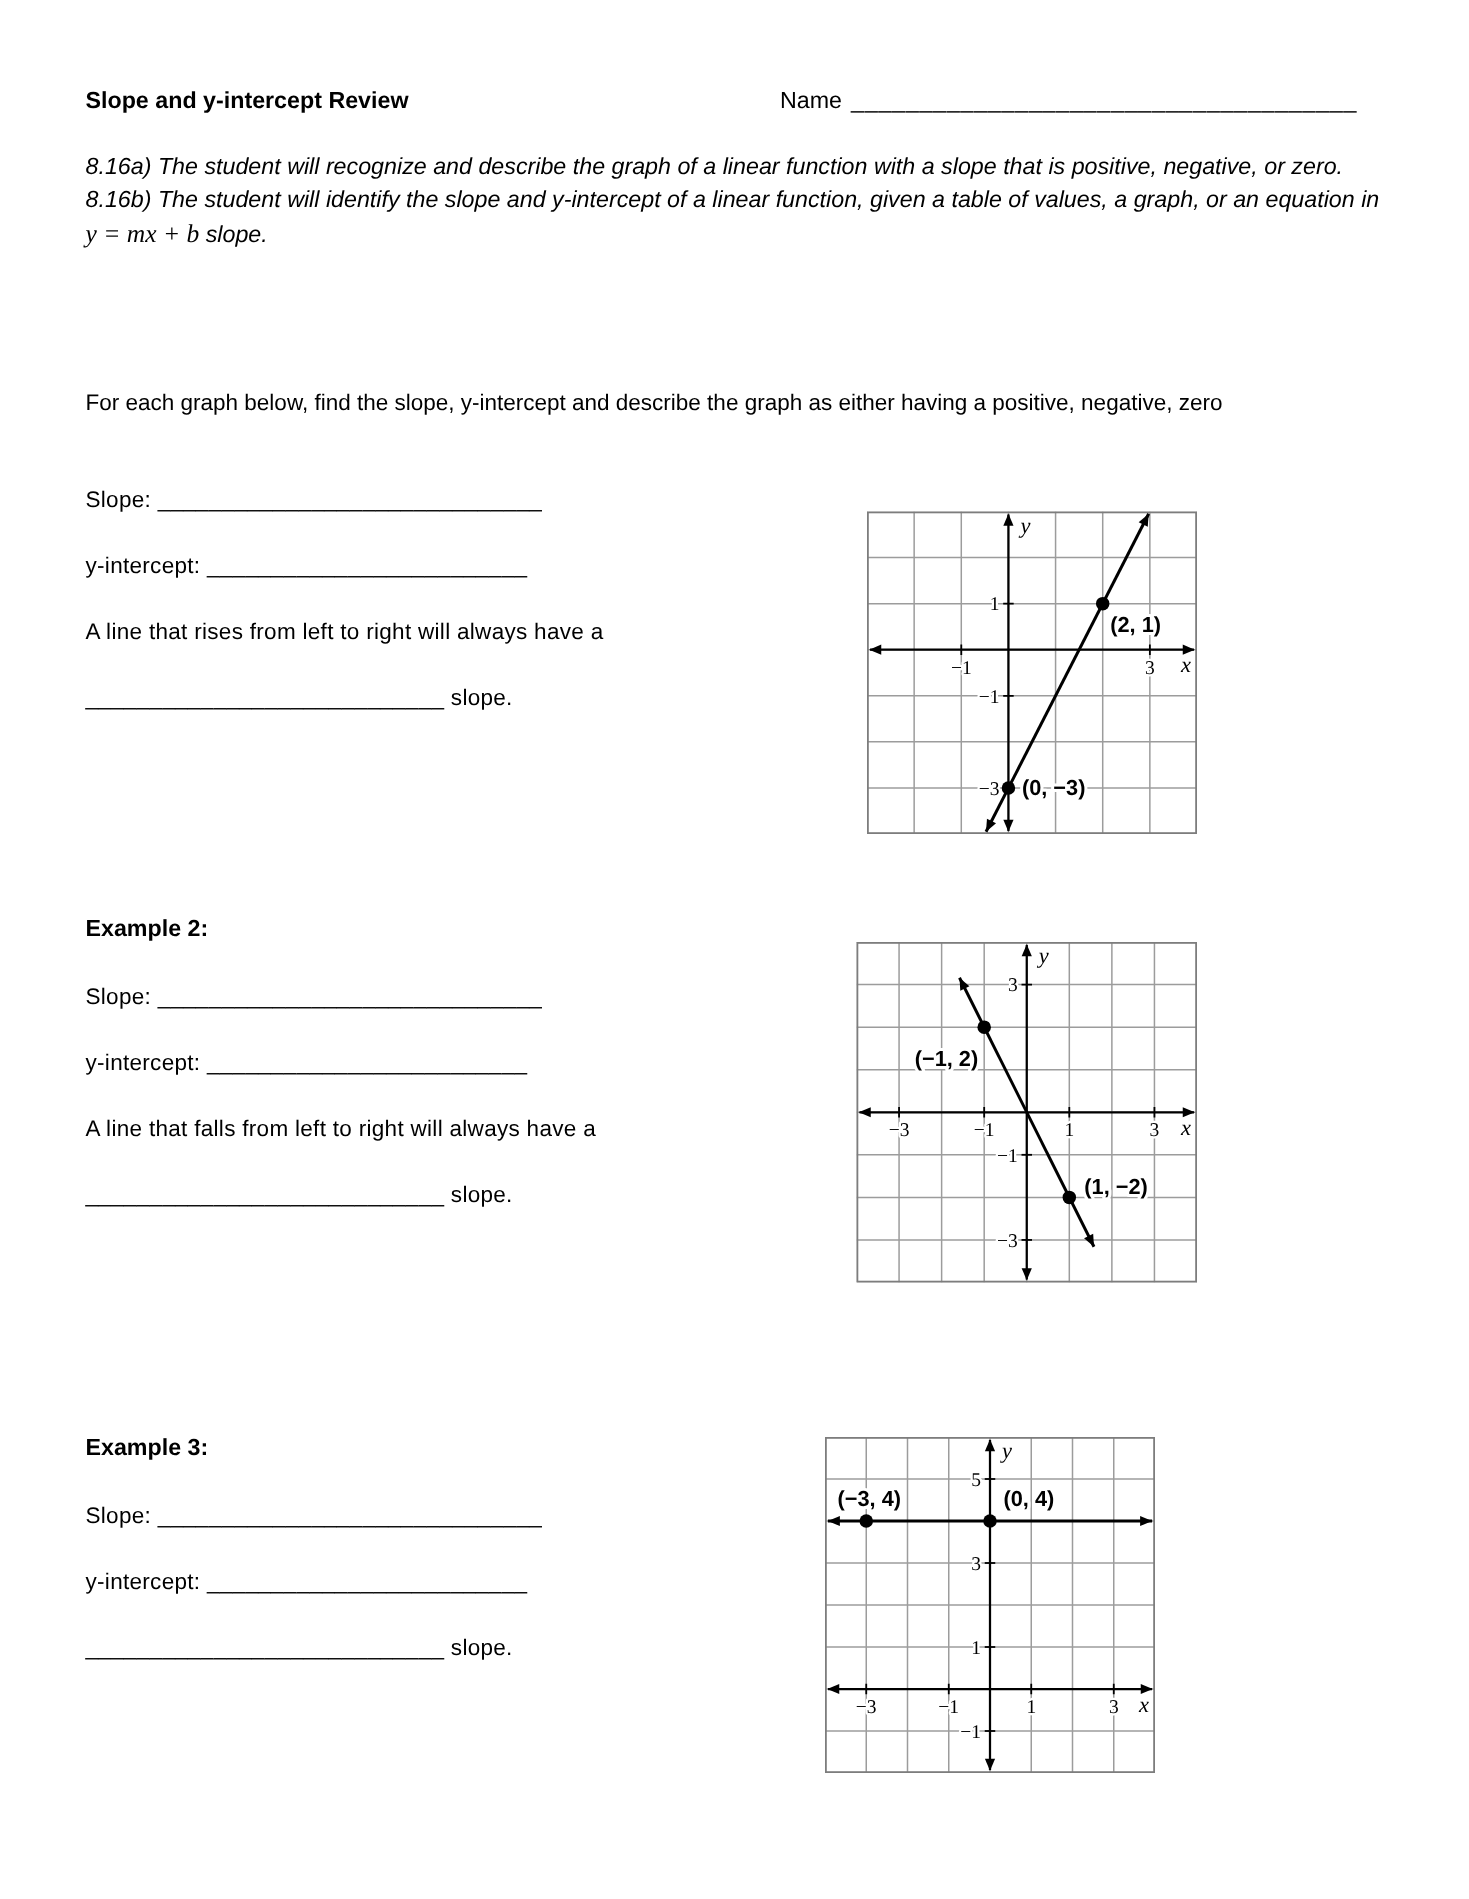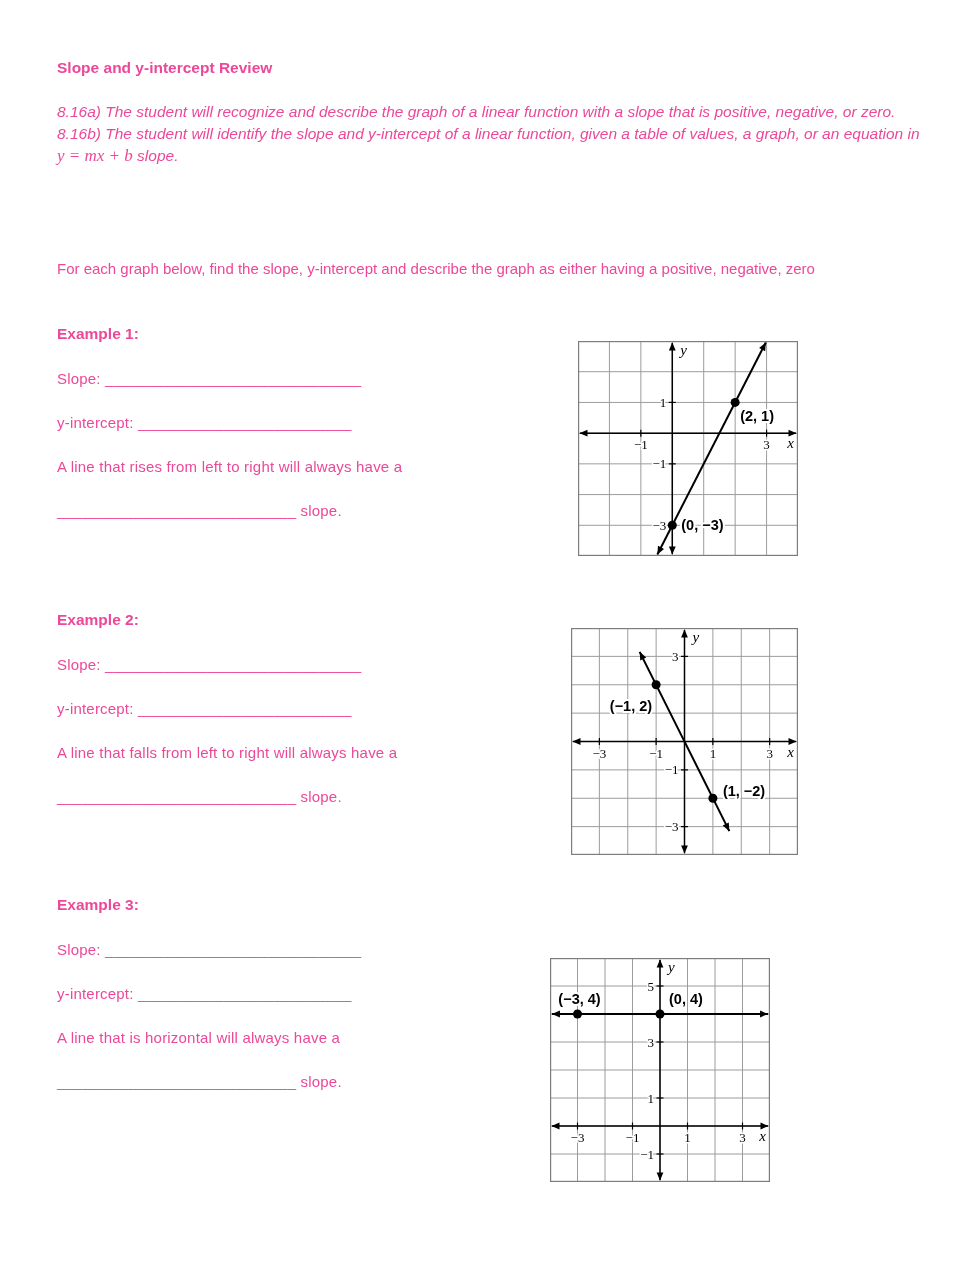--- a/index.html
+++ b/index.html
@@ -4,21 +4,21 @@
 <style>
   * { margin: 0; padding: 0; box-sizing: border-box; }
   html, body { background: #ffffff; }
   .page {
     position: relative;
     width: 979px;
     height: 1266px;
     background: #ffffff;
     font-family: "Liberation Sans", sans-serif;
     font-size: 15px;
-    color: #ec4899;
+    color: #000000;
     overflow: hidden;
   }
   .header-title {
     position: absolute; left: 57px; top: 59px;
     font-weight: bold; font-size: 15.5px;
   }
   .name-line {
     position: absolute; left: 520px; top: 59px; font-size: 15.5px;
   }
   .name-line .blank { margin-left: 6px; letter-spacing: 0.5px; }
@@ -29,21 +29,21 @@
   }
   .standards p { margin: 0; }
   .standards .math { font-family: "Liberation Serif", serif; font-size: 17px; }
   .instructions {
     position: absolute; left: 57px; top: 258px; width: 864px;
     line-height: 22.5px;
   }
   .example { position: absolute; left: 57px; width: 470px; }
   .ex1 { top: 325px; }
   .ex2 { top: 611px; }
-  .ex3 { top: 896px; }
+  .ex3 { top: 957px; }
   .example h2 { font-size: 15.5px; font-weight: bold; margin: 0 0 27px 0; line-height: 18px; }
   .example p { margin: 0 0 26px 0; line-height: 18px; letter-spacing: 0.2px; }
   .graph { position: absolute; }
   .graph1 { left: 578px; top: 341px; }
   .graph2 { left: 571px; top: 628px; }
   .graph3 { left: 550px; top: 958px; }
 
   
   .grid-line   { stroke: #9c9c9c; stroke-width: 1; }
   .grid-border { fill: none; stroke: #7d7d7d; stroke-width: 1.2; }
@@ -62,49 +62,50 @@
     paint-order: stroke; stroke: #fff; stroke-width: 4px; stroke-linejoin: round;
   }
 </style>
 </head>
 <body>
 
 <div class="page">
 
   <div class="header-title">Slope and y-intercept Review</div>
 
+  <div class="name-line">
+    <span>Name</span><span class="blank">_____________________________________</span>
+  </div>
 
   <div class="standards">
       <p><span>8.16a) The student will recognize and describe the graph of a linear function with a slope that is positive, negative, or zero.</span></p>
       <p><span>8.16b) The student will identify the slope and y-intercept of a linear function, given a table of values, a graph, or an equation in </span><span class="math">y = mx + b</span><span> slope.</span></p>
     </div>
 
   <div class="instructions">For each graph below, find the slope, y-intercept and describe the graph as either having a positive, negative, zero</div>
 
   <section class="example ex1">
-    <h2>Example 1:</h2>
     <p>Slope: ______________________________</p>
     <p>y-intercept: _________________________</p>
     <p>A line that rises from left to right will always have a</p>
     <p>____________________________  slope.</p>
   </section>
 
   <section class="example ex2">
     <h2>Example 2:</h2>
     <p>Slope: ______________________________</p>
     <p>y-intercept: _________________________</p>
     <p>A line that falls from left to right will always have a</p>
     <p>____________________________  slope.</p>
   </section>
 
   <section class="example ex3">
     <h2>Example 3:</h2>
     <p>Slope: ______________________________</p>
     <p>y-intercept: _________________________</p>
-    <p>A line that is horizontal will always have a</p>
     <p>____________________________  slope.</p>
   </section>
 
   <div class="graph graph1"><svg width="220" height="215" viewBox="0 0 220 215">
         <line x1="0" y1="0" x2="0" y2="215" class="grid-line"></line>
         <line x1="31.428571428571427" y1="0" x2="31.428571428571427" y2="215" class="grid-line"></line>
         <line x1="62.857142857142854" y1="0" x2="62.857142857142854" y2="215" class="grid-line"></line>
         <line x1="94.28571428571428" y1="0" x2="94.28571428571428" y2="215" class="grid-line"></line>
         <line x1="125.71428571428571" y1="0" x2="125.71428571428571" y2="215" class="grid-line"></line>
         <line x1="157.14285714285714" y1="0" x2="157.14285714285714" y2="215" class="grid-line"></line>

